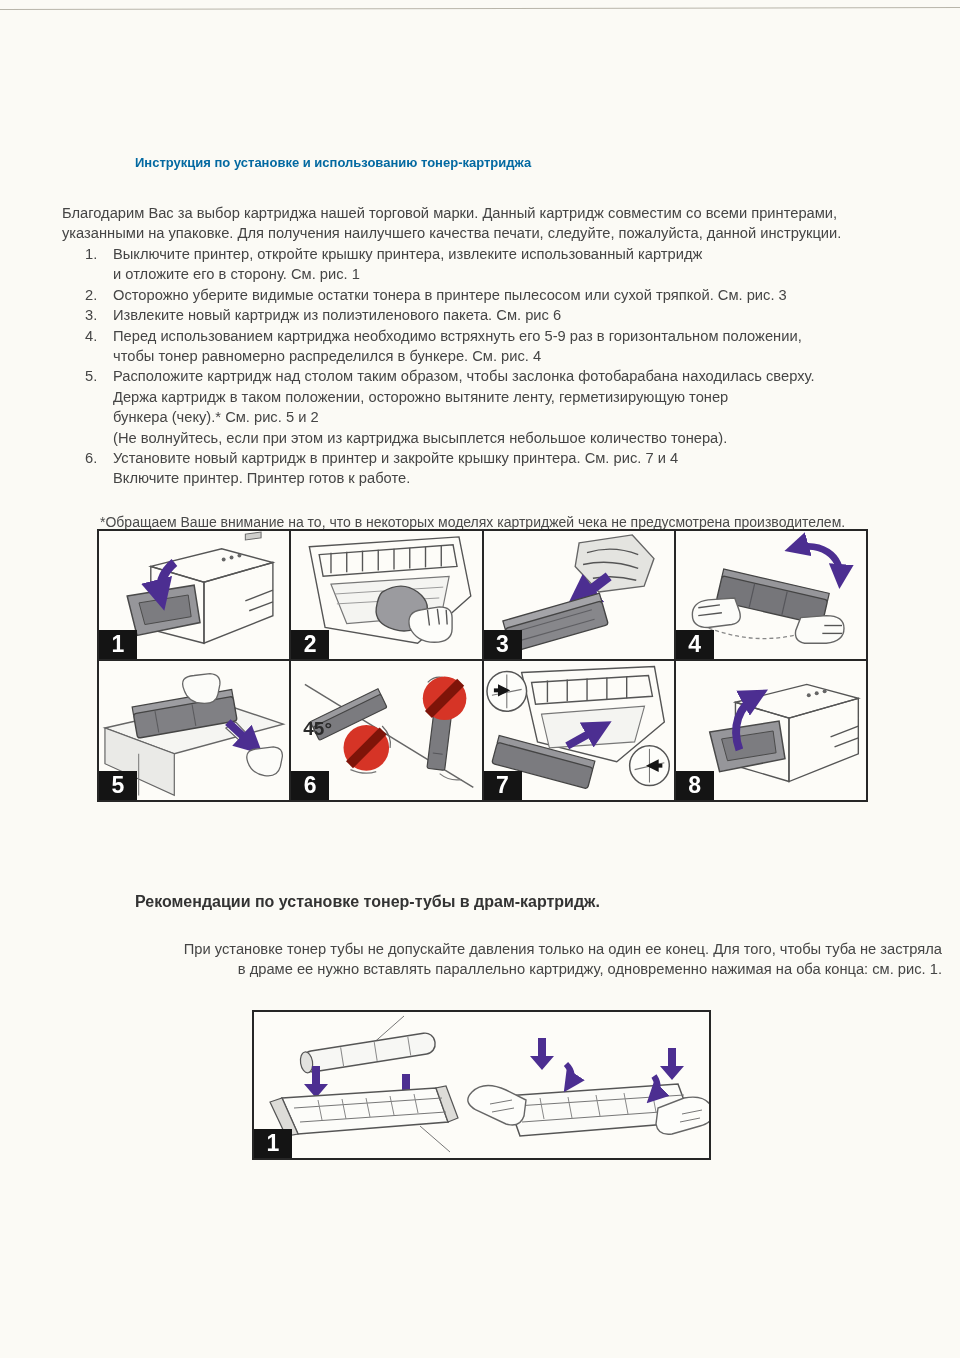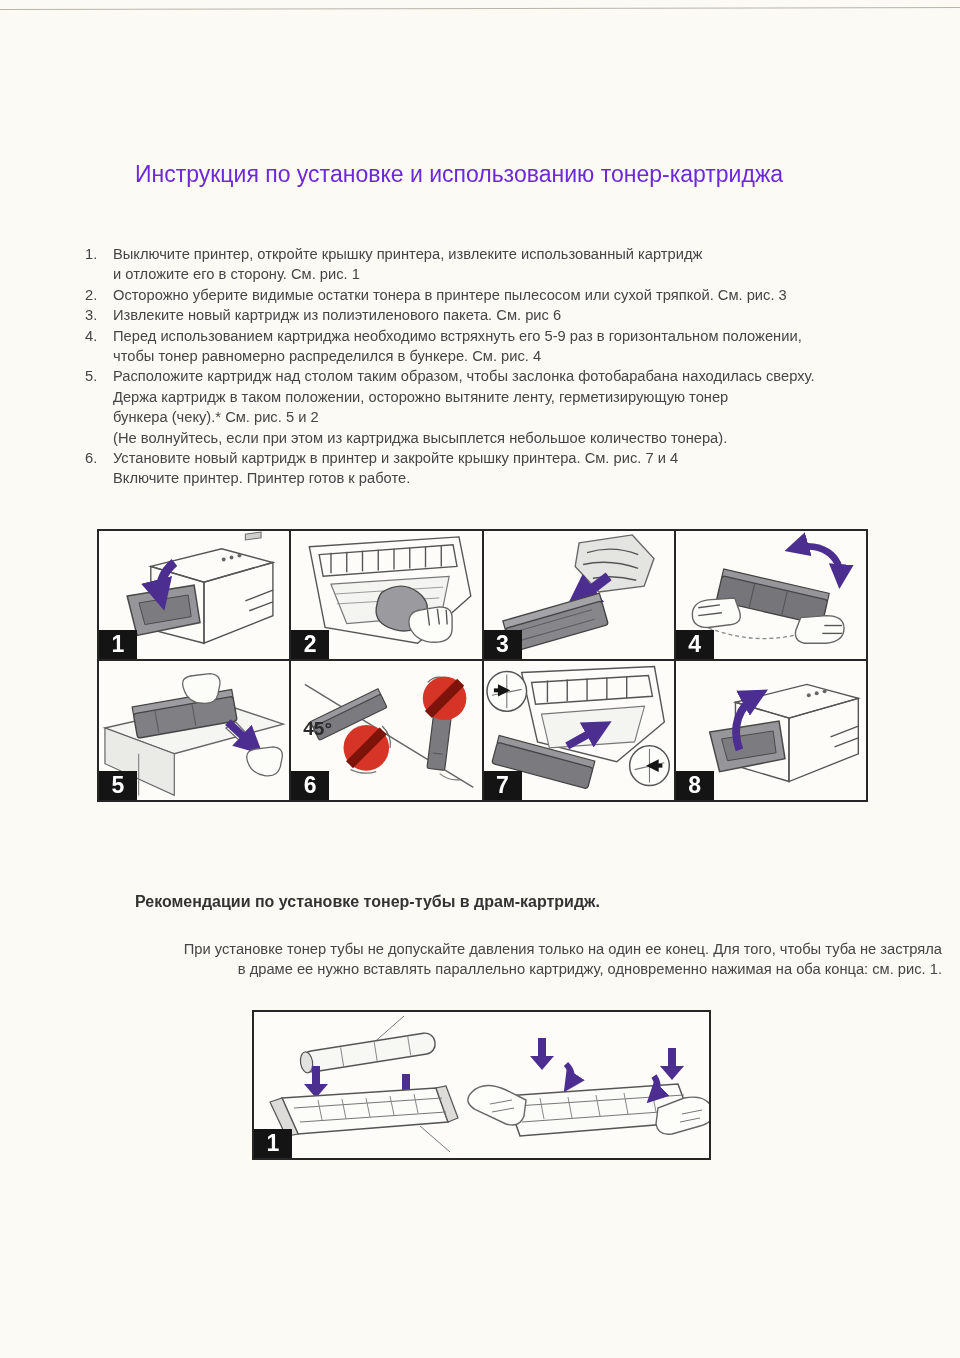--- a/index.html
+++ b/index.html
@@ -11,21 +11,21 @@
     overflow:hidden;
     font-family:"Liberation Sans", sans-serif;
     color:#454545;
   }
   .scan-hairline{
     position:absolute;top:8px;left:0;width:100%;height:1px;
     background:#b8b5aa;transform:rotate(-0.12deg);
   }
   .doc-title{
     position:absolute;left:135px;top:146px;
-    font-size:23px;font-weight:400;color:#6d28d9;
+    font-size:13px;font-weight:700;color:#0369a1;
     white-space:pre-line;
   }
   .intro{
     position:absolute;left:62px;top:188px;width:880px;
     font-size:14.7px;line-height:20.4px;white-space:pre-line;
   }
   .steps{
     position:absolute;left:85px;top:244px;width:860px;
     font-size:14.7px;line-height:20.4px;
   }
@@ -87,20 +87,22 @@
         <path d="M0,0 L10,5 L0,10 z" fill="#4c2e91"></path>
       </marker>
       <marker id="ba" viewBox="0 0 10 10" refX="6.5" refY="5" markerWidth="3.2" markerHeight="3.2" orient="auto-start-reverse">
         <path d="M0,0 L10,5 L0,10 z" fill="#151515"></path>
       </marker>
     </defs>
   </svg>
 
   <h1 class="doc-title">Инструкция по установке и использованию тонер-картриджа</h1>
 
+  <p class="intro">Благодарим Вас за выбор картриджа нашей торговой марки. Данный картридж совместим со всеми принтерами,
+указанными на упаковке. Для получения наилучшего качества печати, следуйте, пожалуйста, данной инструкции.</p>
 
   <div class="steps">
     <div class="step">
       <span class="step-num">1.</span>
       <span class="step-text">Выключите принтер, откройте крышку принтера, извлеките использованный картридж
 и отложите его в сторону. См. рис. 1</span>
     </div>
     <div class="step">
       <span class="step-num">2.</span>
       <span class="step-text">Осторожно уберите видимые остатки тонера в принтере пылесосом или сухой тряпкой. См. рис. 3</span>
@@ -121,20 +123,21 @@
 бункера (чеку).* См. рис. 5 и 2
 (Не волнуйтесь, если при этом из картриджа высыплется небольшое количество тонера).</span>
     </div>
     <div class="step">
       <span class="step-num">6.</span>
       <span class="step-text">Установите новый картридж в принтер и закройте крышку принтера. См. рис. 7 и 4
 Включите принтер. Принтер готов к работе.</span>
     </div>
   </div>
 
+  <p class="note">*Обращаем Ваше внимание на то, что в некоторых моделях картриджей чека не предусмотрена производителем.</p>
 
   <div class="fig-grid">
 
     <div class="panel">
       <svg viewBox="0 0 192 130">
         <polygon points="52,36 124,18 176,32 106,52" fill="#f2f2ef" class="ol"></polygon>
         <polygon points="106,52 176,32 176,86 106,114" fill="#dcdcd9" class="ol"></polygon>
         <polygon points="52,36 106,52 106,114 52,100" fill="#e9e9e6" class="ol"></polygon>
         <circle cx="126" cy="29" r="2" fill="#666"></circle>
           <circle cx="134" cy="27" r="2" fill="#666"></circle>

